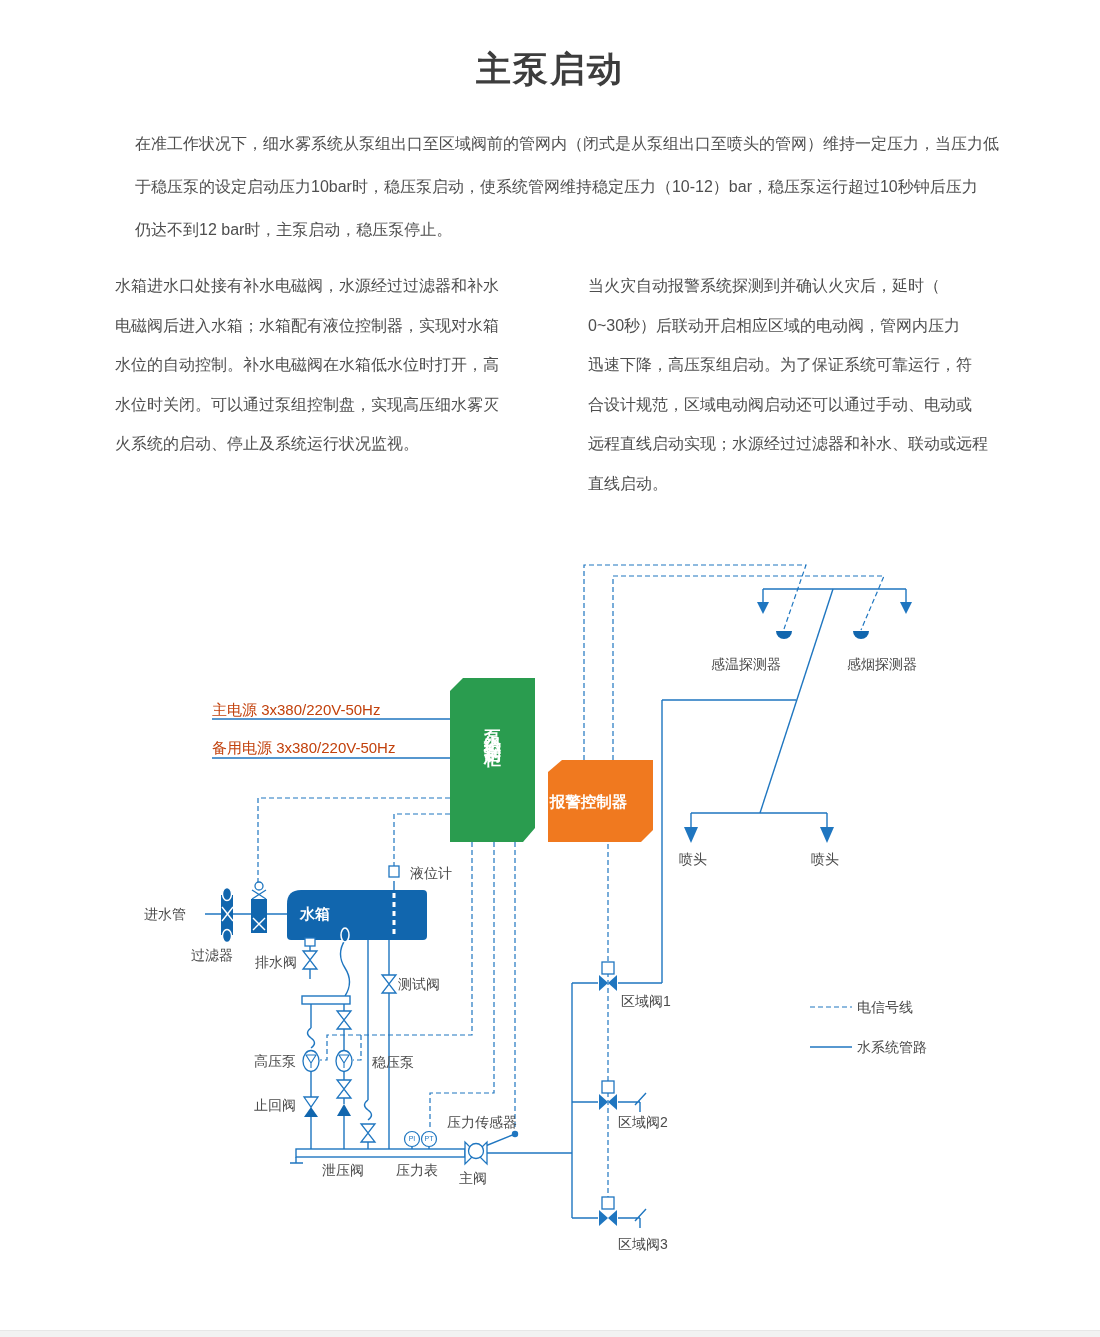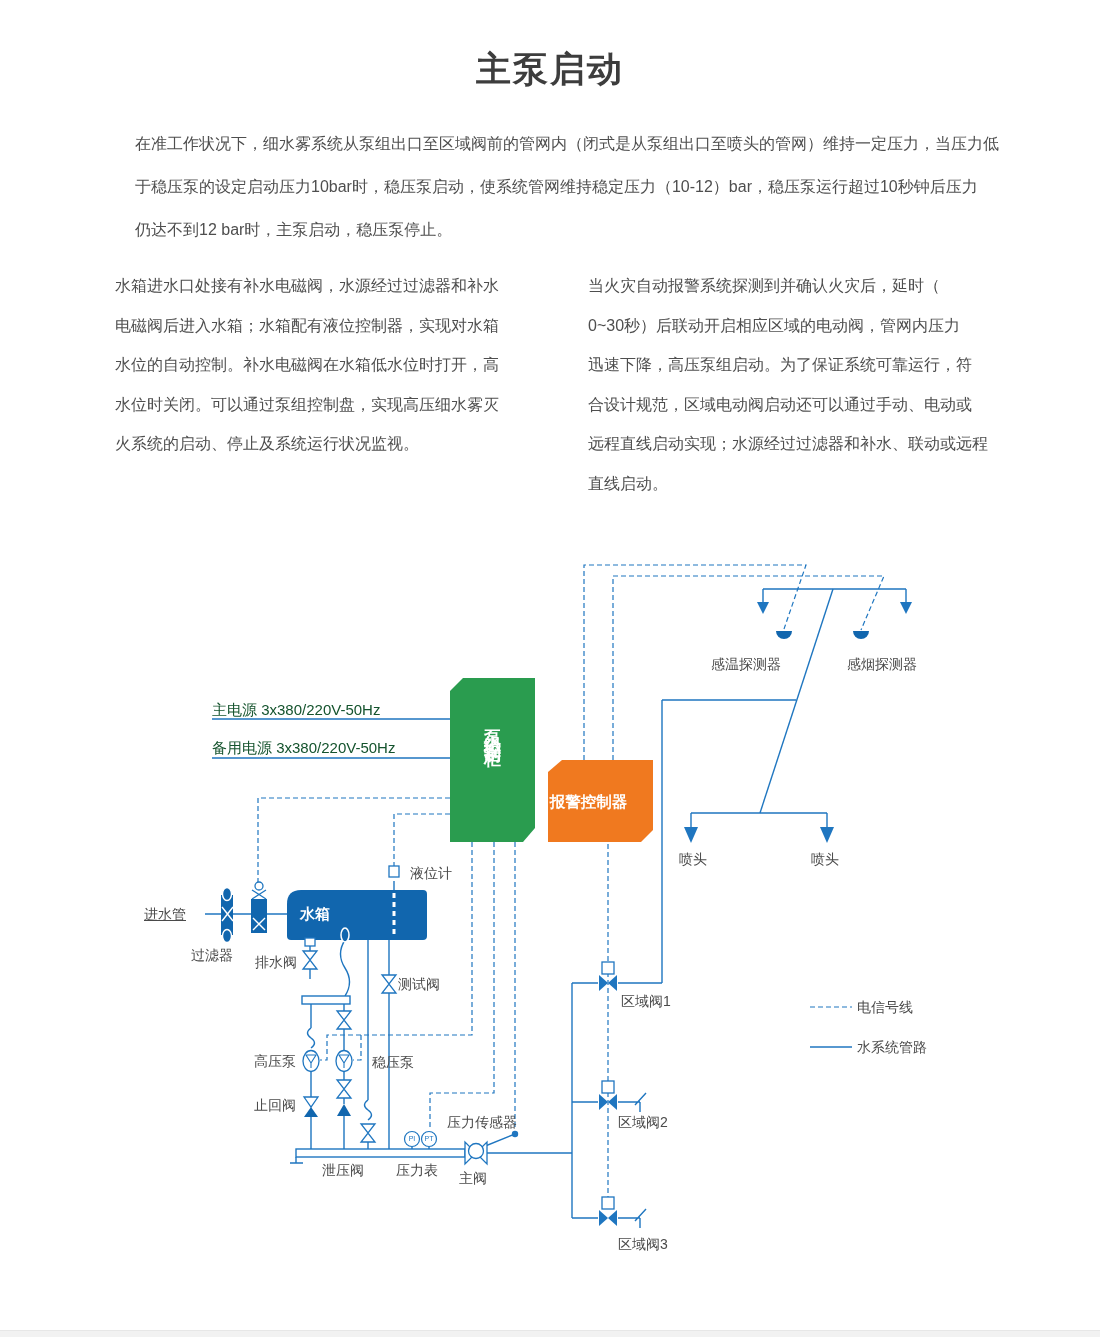--- a/index.html
+++ b/index.html
@@ -8,21 +8,21 @@
   .abs{position:absolute;}
   #page-title{left:0;top:46px;width:1100px;text-align:center;
       font-size:35px;font-weight:bold;color:#3d3d3d;letter-spacing:2px;}
   .bodytext{color:#4e4e4e;font-size:16px;}
   .intro-line{display:block;line-height:43px;white-space:nowrap;}
   .col-line{display:block;line-height:39.5px;white-space:nowrap;}
   #intro{left:115px;top:122px;width:880px;margin-left:20px;}
   #col-left{left:115px;top:266px;width:400px;}
   #col-right{left:588px;top:266px;width:410px;}
   .dlabel{color:#4a4a4a;font-size:14px;line-height:17px;white-space:nowrap;}
-  .plabel{color:#14532d;font-size:15px;line-height:18px;white-space:nowrap;}
+  .plabel{color:#c2410c;font-size:15px;line-height:18px;white-space:nowrap;}
   #cabinet-text{left:483px;top:716px;color:#ffffff;font-size:17px;font-weight:bold;
       writing-mode:vertical-lr;letter-spacing:5px;line-height:18px;}
   #alarm-text{left:548px;top:792px;width:81px;text-align:center;
       color:#ffffff;font-size:15.5px;font-weight:bold;}
   #tank-text{left:300px;top:905px;color:#ffffff;font-size:15px;font-weight:bold;}
   .gaugetxt{font-size:7px;color:#1f76c0;width:14px;text-align:center;line-height:8px;}
   #bottom-bar{left:0;top:1330px;width:1100px;height:7px;background:#f2f2f2;
       border-top:1px solid #e7e7e7;}
   svg{position:absolute;left:0;top:0;}
 </style>
@@ -167,21 +167,21 @@
   <path d="M853,631 a8,8 0 0 0 16,0 Z" fill="#1166ae"></path>
 </svg>
 
 <div class="abs" id="cabinet-text">泵组控制柜</div>
 <div class="abs" id="alarm-text">报警控制器</div>
 <div class="abs" id="tank-text">水箱</div>
 
 <div class="abs plabel" style="left:212px;top:701px;">主电源  3x380/220V-50Hz</div>
 <div class="abs plabel" style="left:212px;top:739px;">备用电源  3x380/220V-50Hz</div>
 
-<div class="abs dlabel" style="left:144px;top:906px;text-decoration:underline;">进水管</div>
+<div class="abs dlabel" style="left:144px;top:906px;">进水管</div>
 <div class="abs dlabel" style="left:191px;top:947px;">过滤器</div>
 <div class="abs dlabel" style="left:255px;top:954px;">排水阀</div>
 <div class="abs dlabel" style="left:410px;top:865px;">液位计</div>
 <div class="abs dlabel" style="left:398px;top:976px;">测试阀</div>
 <div class="abs dlabel" style="left:254px;top:1053px;">高压泵</div>
 <div class="abs dlabel" style="left:372px;top:1054px;">稳压泵</div>
 <div class="abs dlabel" style="left:254px;top:1097px;">止回阀</div>
 <div class="abs dlabel" style="left:322px;top:1162px;">泄压阀</div>
 <div class="abs dlabel" style="left:396px;top:1162px;">压力表</div>
 <div class="abs dlabel" style="left:459px;top:1170px;">主阀</div>

